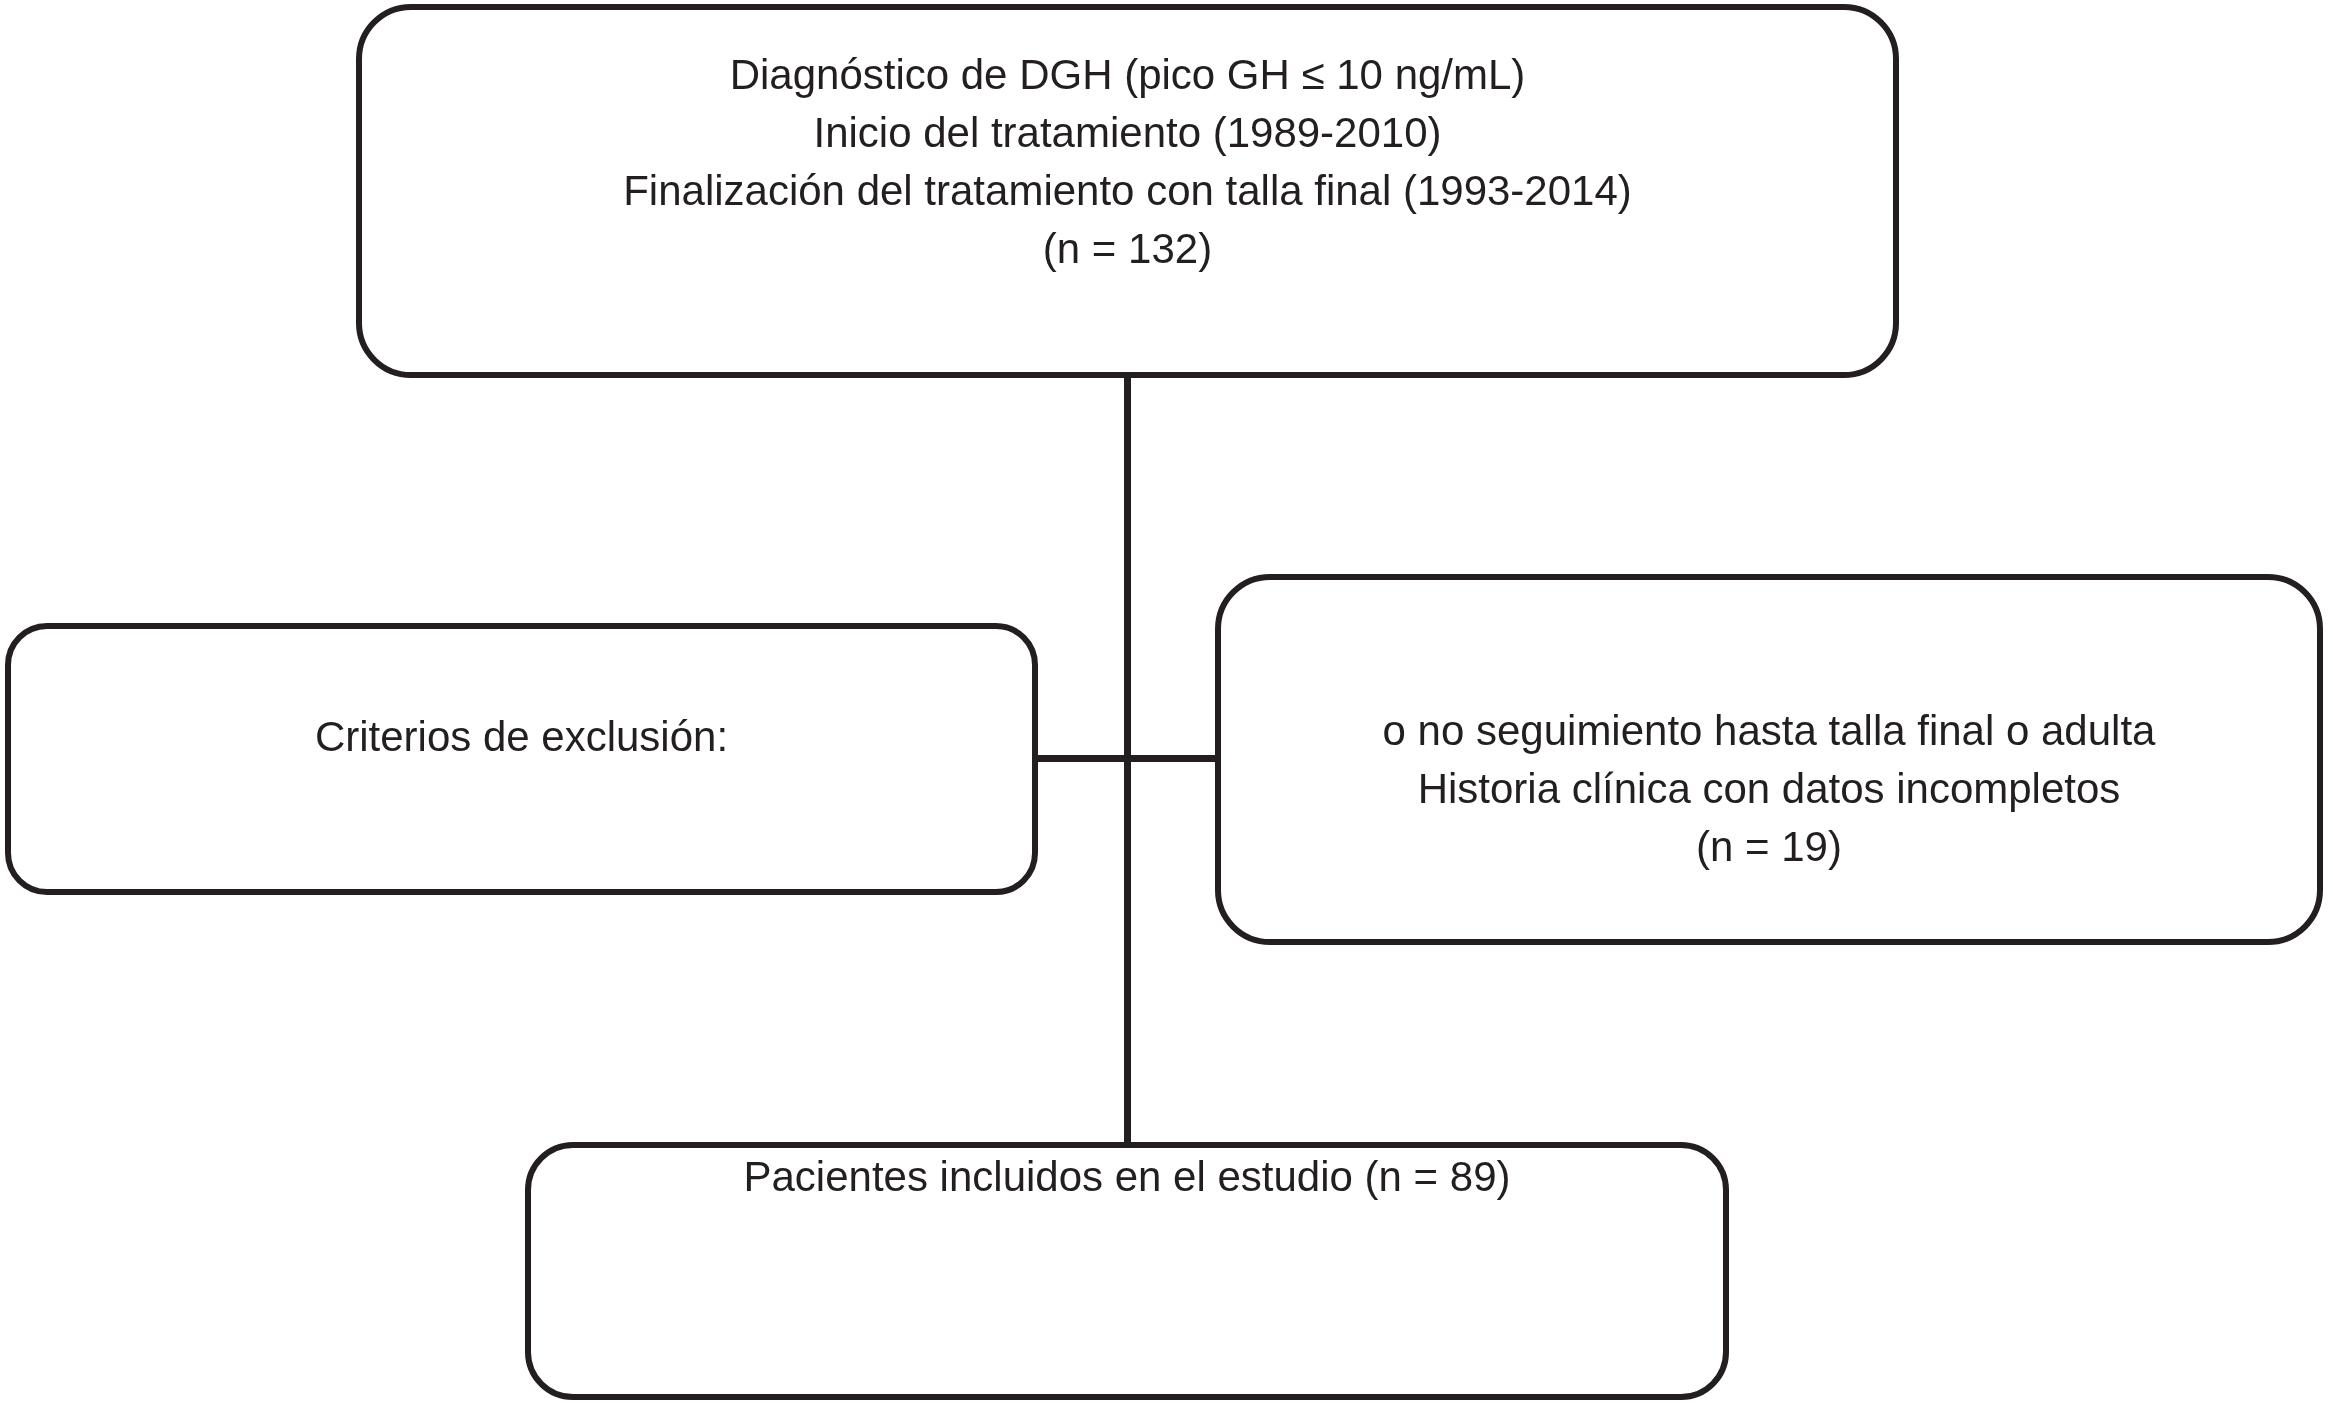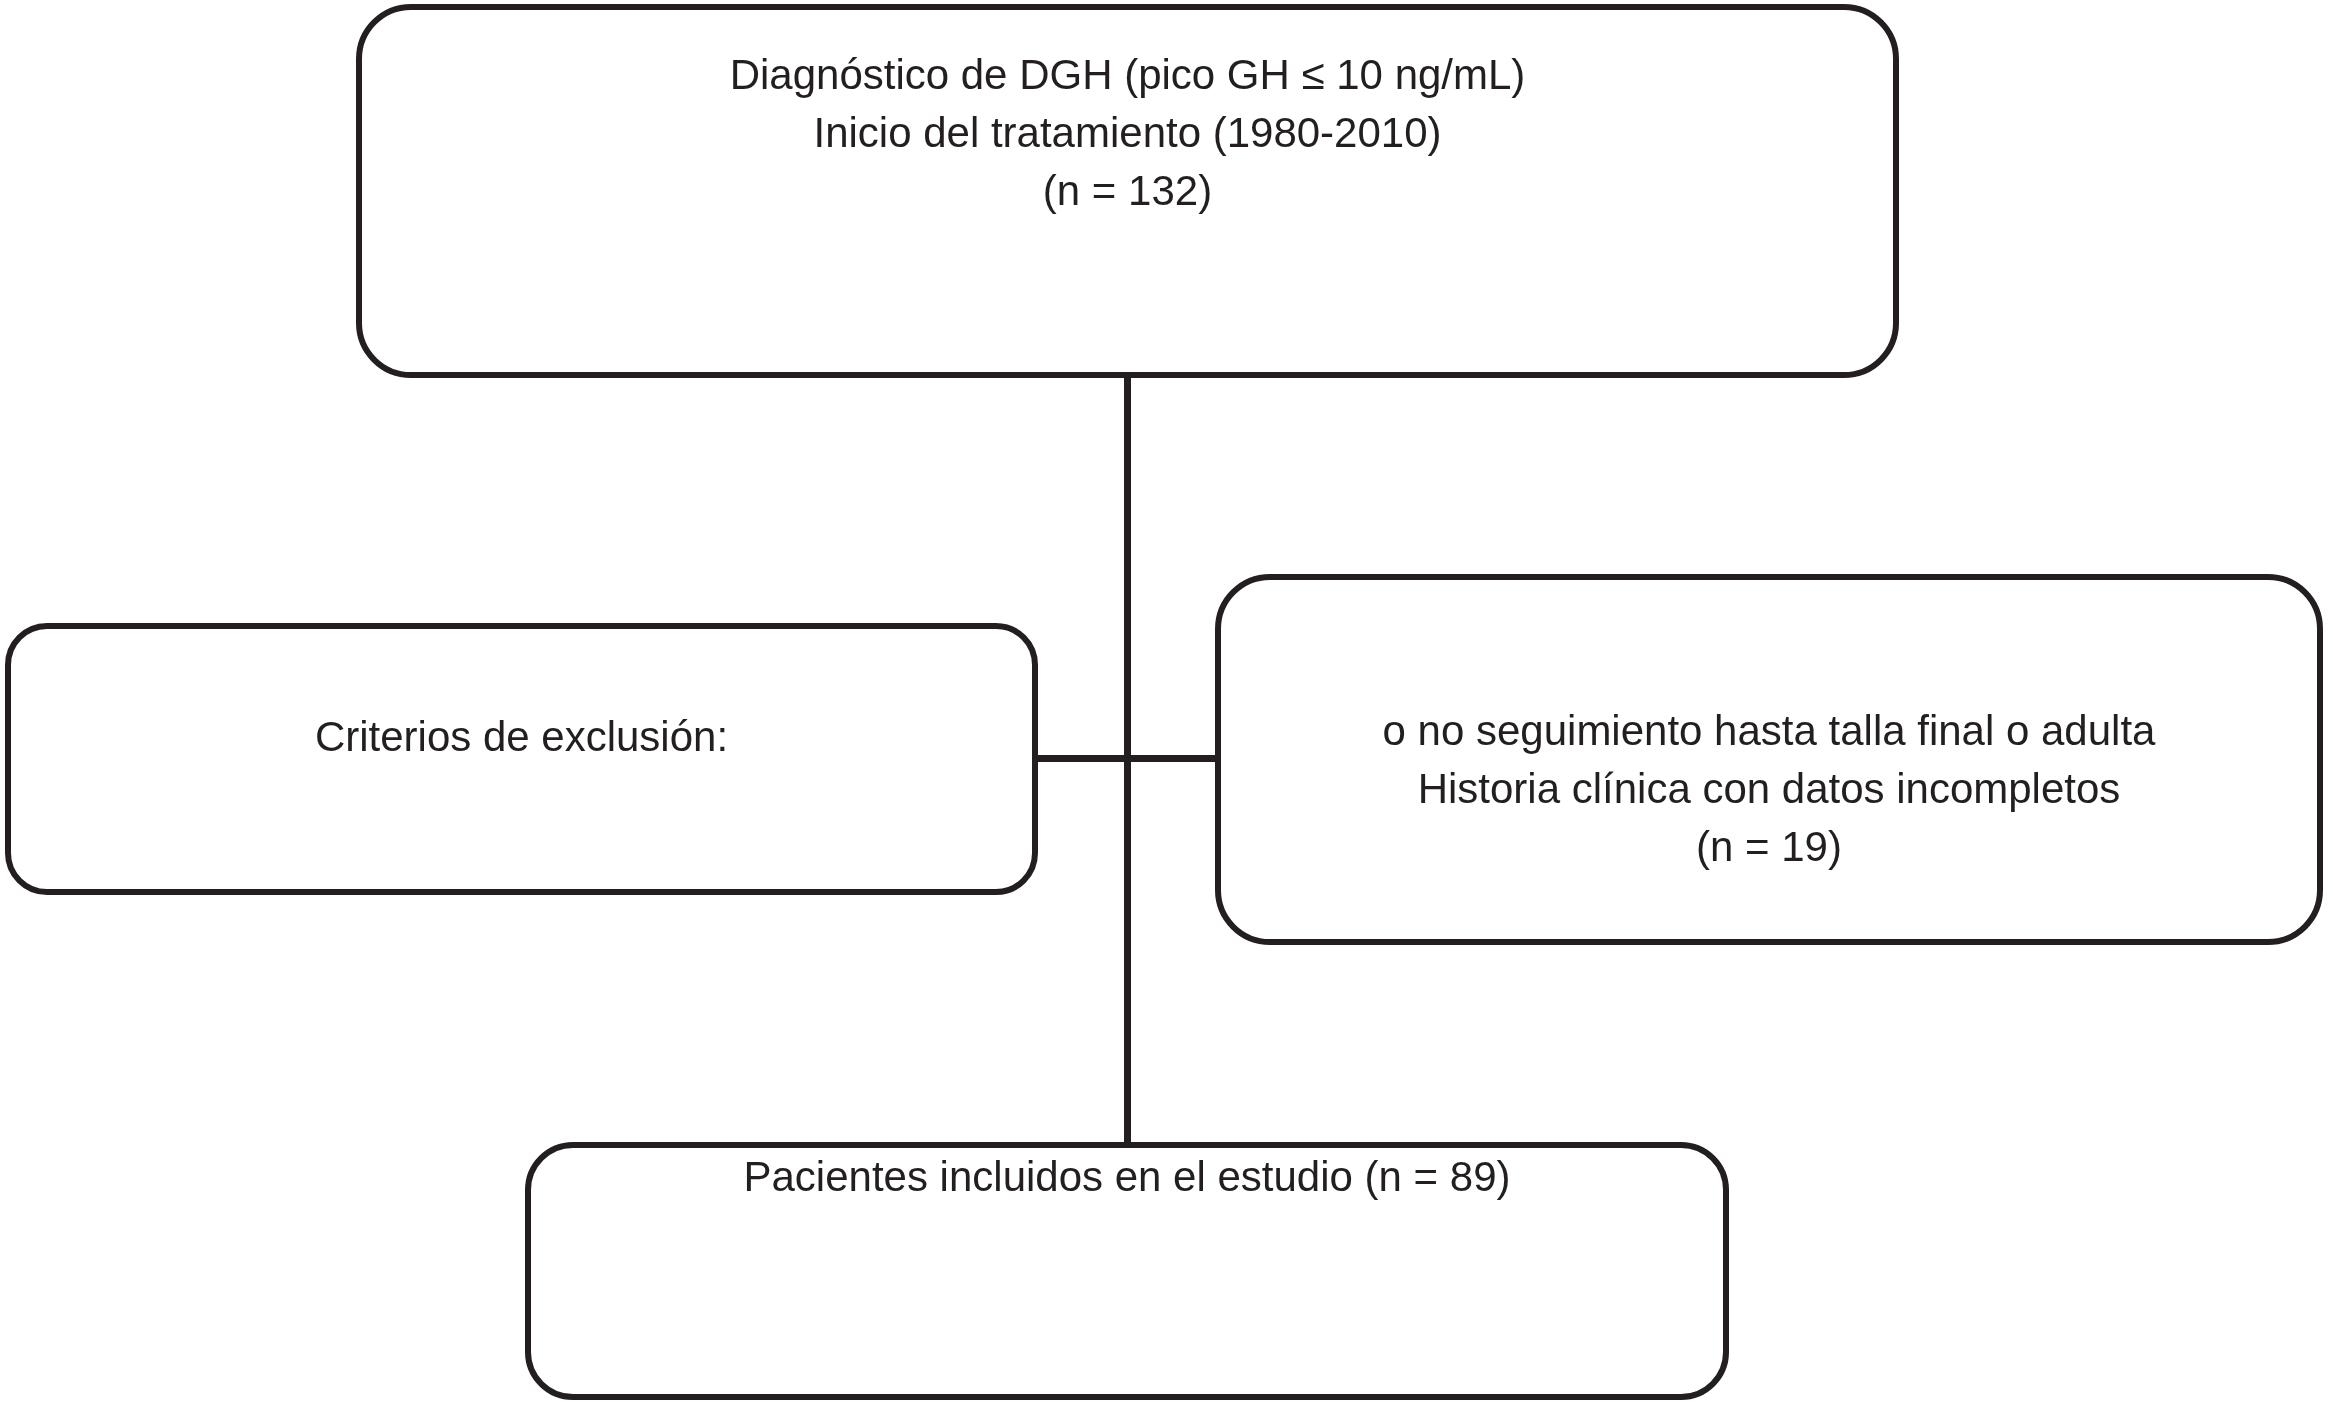--- a/index.html
+++ b/index.html
@@ -71,21 +71,22 @@
 </head>
 <body>
 
 <div class="canvas">
 
   <div class="connector connector-vertical"></div>
   <div class="connector connector-horizontal"></div>
 
   <div class="node node-top">
     <div class="line">Diagnóstico de DGH (pico GH ≤ 10 ng/mL)</div>
-    <div class="line">Inicio del tratamiento (1980-2010)</div>
+    <div class="line">Inicio del tratamiento (1989-2010)</div>
+    <div class="line">Finalización del tratamiento con talla final (1993-2014)</div>
     <div class="line">(n = 132)</div>
   </div>
 
   <div class="node node-left">
     <div class="line">Criterios de exclusión:</div>
   </div>
 
   <div class="node node-right">
     <div class="line"></div>
     <div class="line">o no seguimiento hasta talla final o adulta</div>

